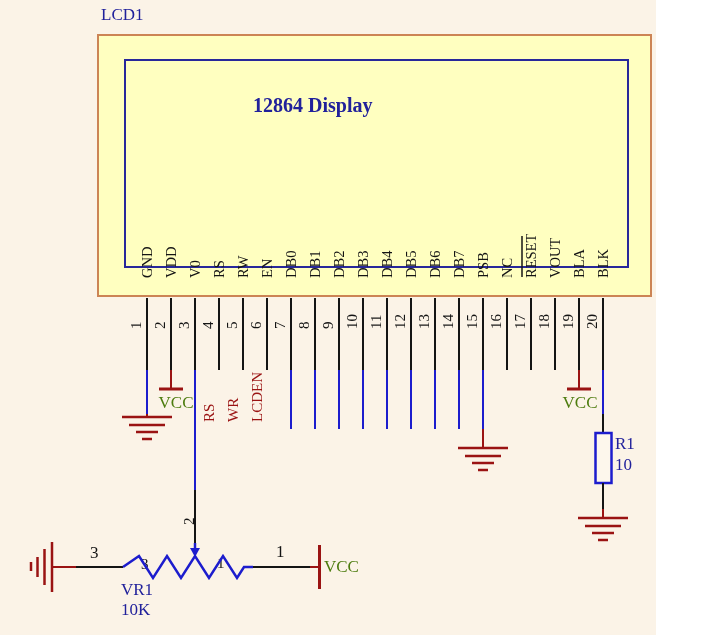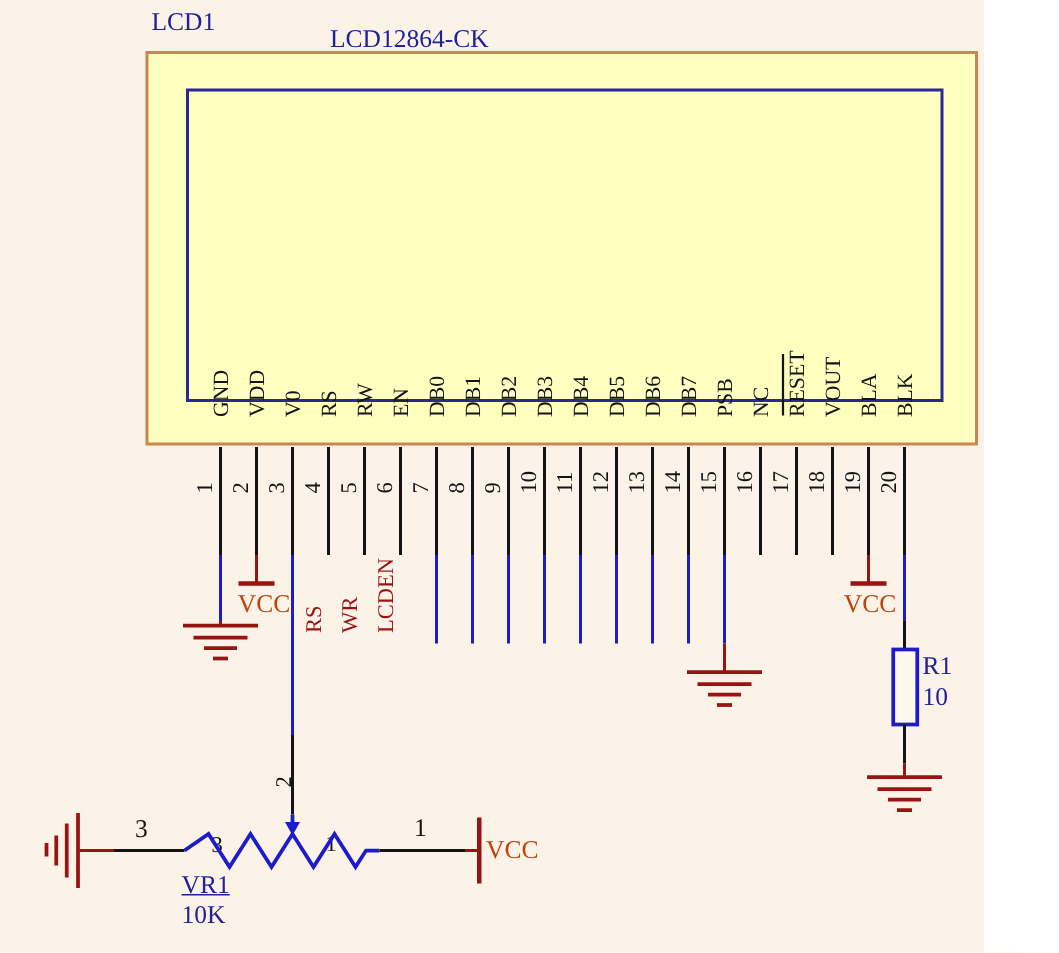--- a/index.html
+++ b/index.html
@@ -3,21 +3,21 @@
 <meta charset="utf-8">
 <style>
   html,body{margin:0;padding:0;}
   #canvas{
     position:relative; width:656px; height:635px; overflow:hidden;
     background:#fbf3e7;
     font-family:"Liberation Serif","DejaVu Serif",serif;
   }
   .abs{position:absolute;}
   .navy{color:#21219b;}
-  .maroon{color:#c2410c;}
+  .maroon{color:#4d7c0f;}
   .black{color:#141414;}
   #component-box{
     left:97px; top:34px; width:551px; height:259px;
     background:#ffffc0; border:2px solid #cc8455; z-index:0;
   }
   #inner-rect{
     left:124px; top:59px; width:501px; height:205px;
     border:2px solid #28289b; z-index:0;
   }
   .t17{font-size:17px; line-height:19px;}
@@ -29,26 +29,26 @@
 </style>
 </head>
 <body>
 
 <div id="canvas">
 
   <div id="component-box" class="abs"></div>
   <div id="inner-rect" class="abs"></div>
 
   <div class="abs navy t17" style="left:101px; top:5px;">LCD1</div>
-  <div class="abs navy t17" style="left:220px; top:16px;">LCD12864-CK</div>
+  <div class="abs navy t20 z2" style="left:253px; top:94px;">12864 Display</div>
 
   <div class="abs navy t17 z2" style="left:615px; top:434px;">R1</div>
   <div class="abs navy t17 z2" style="left:615px; top:455px;">10</div>
 
-  <div class="abs navy t17 z2" style="left:121px; top:580px;text-decoration:underline;">VR1</div>
+  <div class="abs navy t17 z2" style="left:121px; top:580px;">VR1</div>
   <div class="abs navy t17 z2" style="left:121px; top:600px;text-align:center;">10K</div>
 
   <div class="abs maroon t17 vcc-c z2" style="left:149px; top:393px;">VCC</div>
   <div class="abs maroon t17 vcc-c z2" style="left:553px; top:393px;">VCC</div>
   <div class="abs maroon t17 z2" style="left:324px; top:557px;">VCC</div>
 
   <div class="abs black t17 z2" style="left:90px; top:543px;">3</div>
   <div class="abs black t17 z2" style="left:276px; top:542px;">1</div>
   <div class="abs black t15 z0" style="left:141px; top:556px;">3</div>
   <div class="abs black t15 z0" style="left:217px; top:555px;">1</div>

